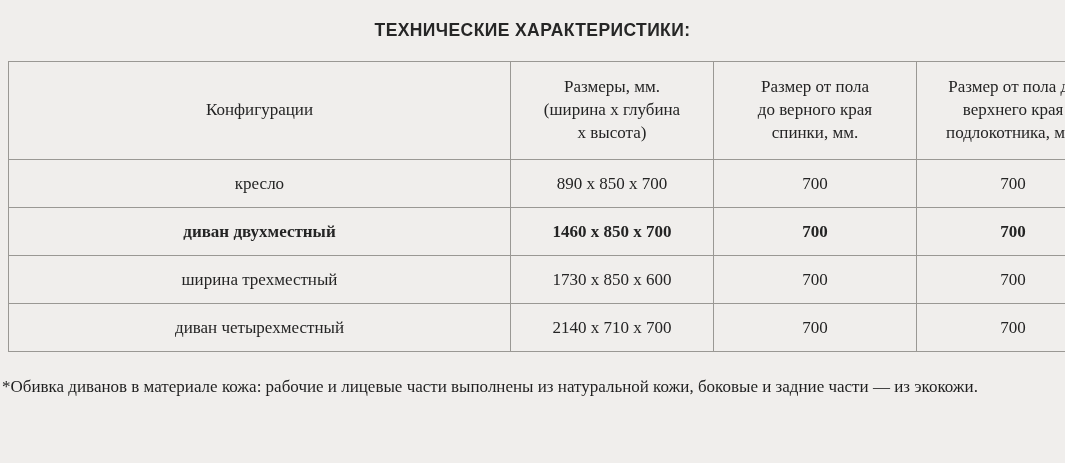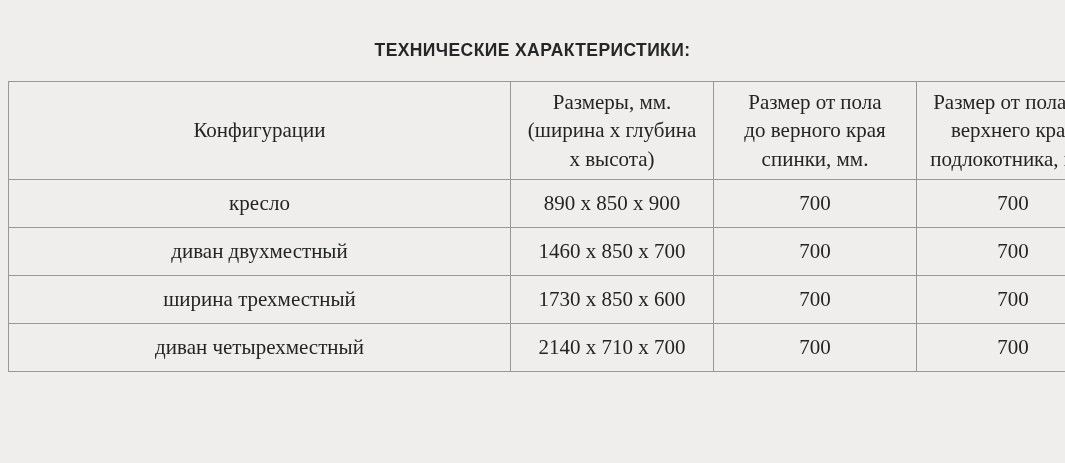--- a/index.html
+++ b/index.html
@@ -20,54 +20,54 @@
     height: 463px;
     box-sizing: border-box;
   }
   .title {
     text-align: center;
     font-family: "Liberation Sans", sans-serif;
     font-size: 17.5px;
     font-weight: bold;
     letter-spacing: 0.4px;
     color: #262626;
-    padding-top: 40px;
+    padding-top: 20px;
     padding-bottom: 0;
   }
   .table-wrap {
     margin: 20px 8px 0 8px;
   }
   table.spec {
     border-collapse: collapse;
     width: 1049px;
     table-layout: fixed;
     background: #f0eeec;
   }
   table.spec td, table.spec th {
     border: 1px solid #9a9894;
     text-align: center;
     vertical-align: middle;
     font-family: "Liberation Serif", serif;
-    font-size: 21px;
+    font-size: 17px;
     color: #242424;
     padding: 0 6px;
   }
   table.spec thead td {
     height: 97px;
     line-height: 1.35;
   }
   table.spec tbody td {
     height: 47px;
   }
   .col1 { width: 489px; }
   .col2 { width: 190px; }
   .col3 { width: 190px; }
   .col4 { width: 180px; }
   .bold-row td {
-    font-weight: normal;
+    font-weight: bold;
   }
   .note {
     margin: 22px 2px 0 2px;
     font-family: "Liberation Serif", serif;
     font-size: 17px;
     line-height: 1.55;
     color: #1f1f1f;
     max-width: 1050px;
   }
 </style>
@@ -90,21 +90,21 @@
 до верного края
 спинки, мм.</td>
           <td class="col4" style="white-space: pre-line;">Размер от пола до
 верхнего края
 подлокотника, мм.</td>
         </tr>
       </thead>
       <tbody>
         <tr>
           <td class="col1">кресло</td>
-          <td class="col2">890 x 850 x 900</td>
+          <td class="col2">890 x 850 x 700</td>
           <td class="col3">700</td>
           <td class="col4">700</td>
         </tr>
         <tr class="bold-row">
           <td class="col1">диван двухместный</td>
           <td class="col2">1460 x 850 x 700</td>
           <td class="col3">700</td>
           <td class="col4">700</td>
         </tr>
         <tr>
@@ -116,14 +116,15 @@
         <tr>
           <td class="col1">диван четырехместный</td>
           <td class="col2">2140 x 710 x 700</td>
           <td class="col3">700</td>
           <td class="col4">700</td>
         </tr>
       </tbody>
     </table>
   </div>
 
+  <div class="note">*Обивка диванов в материале кожа: рабочие и лицевые части выполнены из натуральной кожи, боковые и задние части — из экокожи.</div>
 
 </div>
 
 </body></html>

